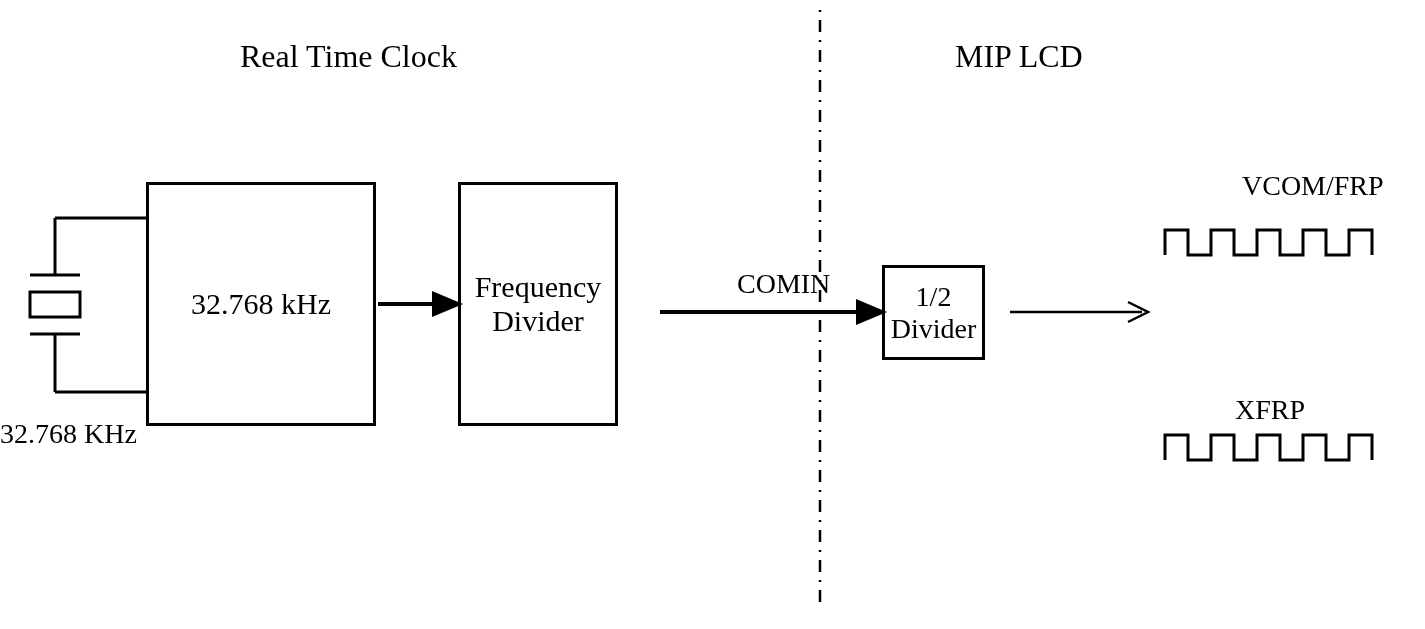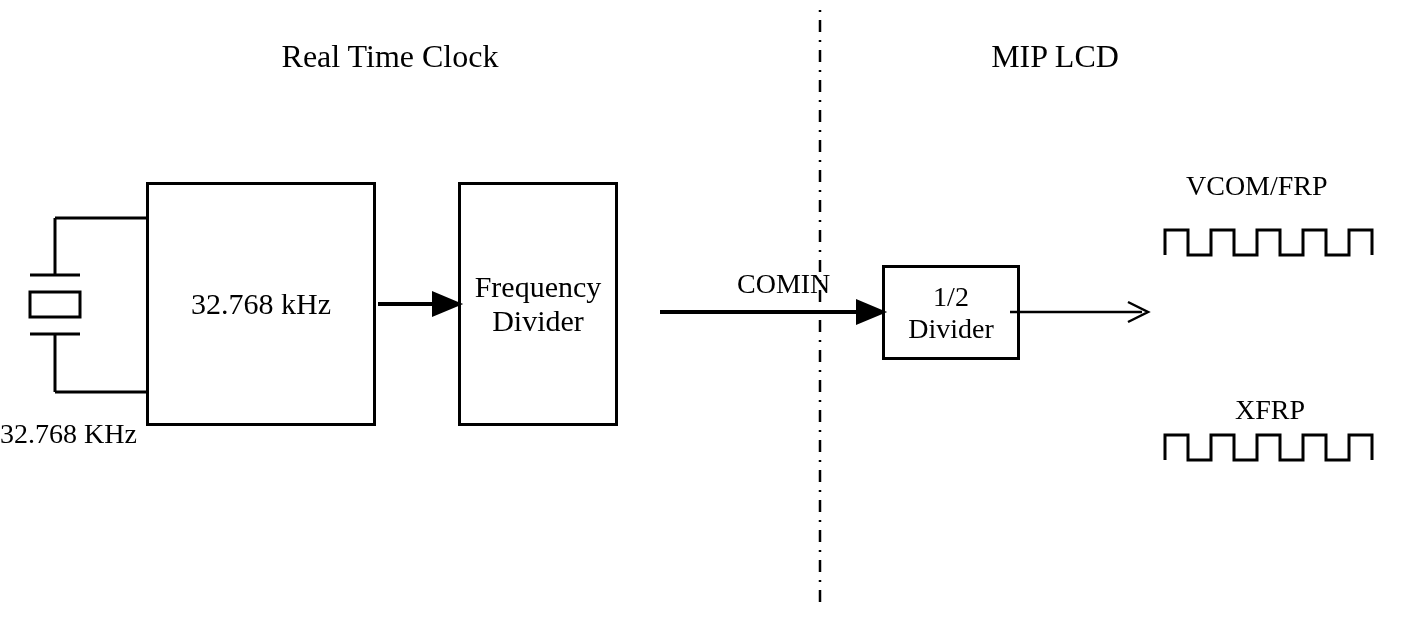--- a/index.html
+++ b/index.html
@@ -7,21 +7,20 @@
       width: 1425px;
       height: 629px;
       background: #fff;
       font-family: "Times New Roman", Times, serif;
       position: relative;
       color: #000;
     }
     .section-title {
       position: absolute;
       font-size: 32px;
-      text-align: center;
     }
     .block {
       position: absolute;
       border: 3px solid #000;
       display: flex;
       flex-direction: column;
       align-items: center;
       justify-content: center;
       font-size: 30px;
       background: #fff;
@@ -57,28 +56,28 @@
 
 <div class="block" style="left:146px; top:182px; width:230px; height:244px;">
   <span>32.768 kHz</span>
 </div>
 
 <div class="block" style="left:458px; top:182px; width:160px; height:244px;">
   <span>Frequency</span>
   <span>Divider</span>
 </div>
 
-<div class="block" style="left:882px; top:265px; width:138px; height:95px; font-size:28px;">
+<div class="block" style="left:882px; top:265px; width:103px; height:95px; font-size:28px;">
   <span>1/2</span>
   <span>Divider</span>
 </div>
 
 <div class="signal-label" style="left:700px; top:268px;margin-left:37px;">COMIN</div>
 
-<div class="waveform-label" style="left:1186px; top:170px;">VCOM/FRP</div>
+<div class="waveform-label" style="left:1242px; top:170px;">VCOM/FRP</div>
 <div class="waveform-label" style="left:1235px; top:394px;">XFRP</div>
 
 <svg class="overlay" viewBox="0 0 1425 629">
 
   <line x1="820" y1="10" x2="820" y2="610" stroke="#000" stroke-width="2.5" stroke-dasharray="2 8 12 8"></line>
 
   <g stroke="#000" stroke-width="3" fill="none">
 
     <line x1="55" y1="218" x2="148" y2="218"></line>
 

